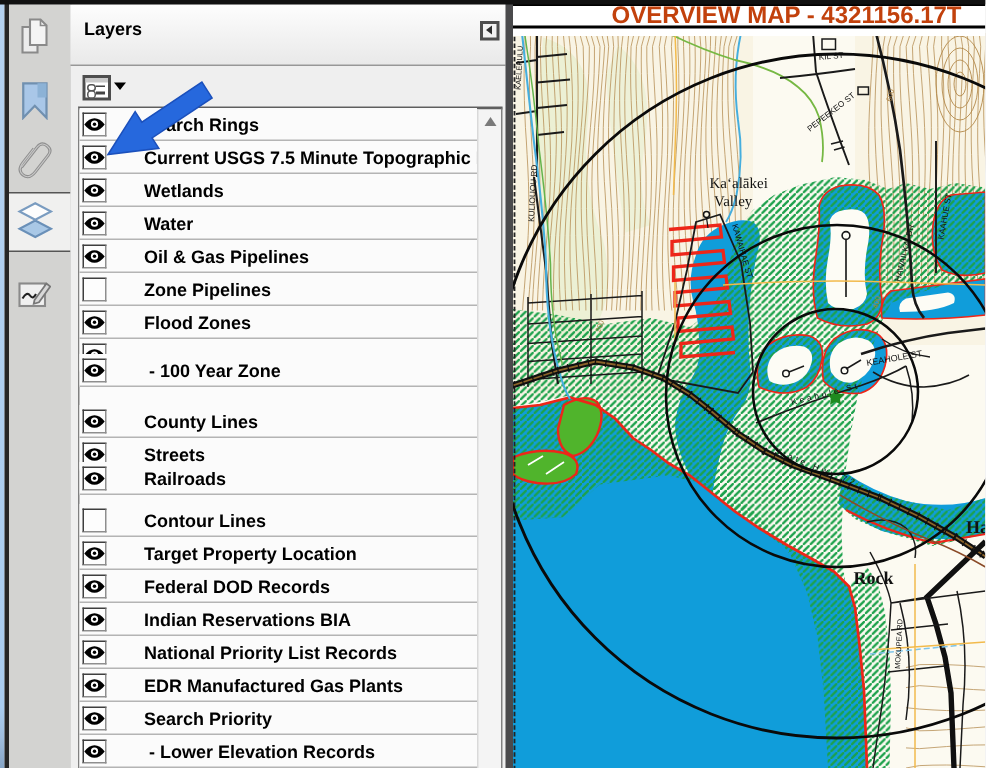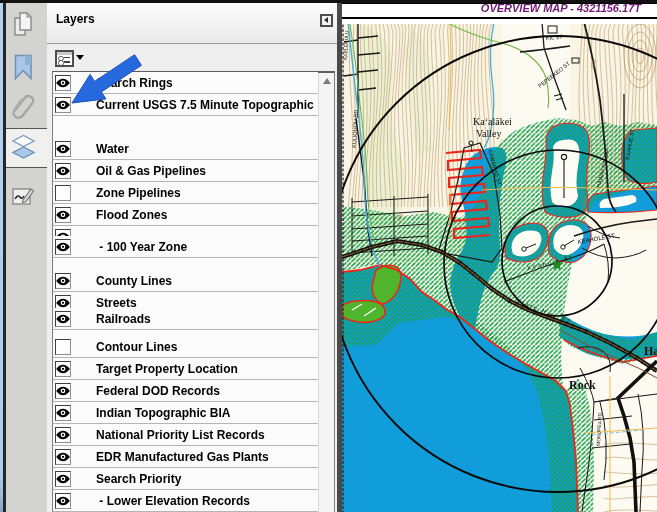--- a/index.html
+++ b/index.html
@@ -24,21 +24,21 @@
 #list{left:52px;top:71px;width:281px;height:441px;background:#fbfbfb;border-top:2px solid #5e5e5e;border-left:1px solid #808080;border-right:1px solid #808080;}
 .row{position:absolute;left:53px;width:265px;height:22px;box-sizing:border-box;border-bottom:1px solid #b4b4b4;background:#fbfbfb;}
 .cb{position:absolute;left:2px;top:3px;width:14px;height:14px;background:#fdfdfd;border-top:1.5px solid #3e3e3e;border-left:1.5px solid #3e3e3e;border-bottom:1.5px solid #8e8e8e;border-right:1.5px solid #8e8e8e;display:flex;align-items:center;justify-content:center;}
 .lbl{position:absolute;left:43px;top:4px;font-size:12px;font-weight:bold;color:#000;white-space:nowrap;overflow:hidden;width:222px;}
 #sbar{left:318px;top:73px;width:15px;height:439px;background:#f4f4f4;border-left:1px solid #d9d9d9;}
 #sup{position:absolute;left:1px;top:1px;width:13px;height:15px;background:#f4f4f4;}
 #sup:after{content:"";position:absolute;left:2.5px;top:4px;border-left:4px solid transparent;border-right:4px solid transparent;border-bottom:6px solid #7a7a7a;}
 #darksep{left:337px;top:0;width:5px;height:512px;background:#4a4a4c;}
 #map{left:342px;top:0;width:315px;height:512px;background:#fff;overflow:hidden;}
 #mtitlebar{position:absolute;left:0;top:0;width:315px;height:20px;background:#fff;border-top:4px solid #000;}
-#mtitle{position:absolute;right:16px;top:2px;font-size:11px;font-weight:bold;color:#701a75;font-style:italic;}
+#mtitle{position:absolute;right:16px;top:2px;font-size:16px;font-weight:bold;color:#c2410c;}
 #mline{position:absolute;left:0;top:16.5px;width:315px;height:2px;background:#000;}
 #mapcontent{position:absolute;left:0;top:0;width:315px;height:512px;overflow:hidden;}
 #cursor{left:58px;top:52px;width:90px;height:60px;}
 </style></head><body>
 <div id="stage">
 <div class="abs" id="bluestrip"></div>
 <div class="abs" id="lborder"></div>
 <div class="abs" id="toolbar"></div>
 <div class="abs" id="seltab"></div>
 <div class="abs" id="panel"></div>
@@ -67,20 +67,30 @@
 <div class="row" style="top:94px">
 <div class="cb">
         <svg width="14" height="10" viewBox="0 0 14 10" style="display:block">
           <path d="M0.2,5 Q3.4,0.8 7,0.8 Q10.6,0.8 13.8,5 Q10.6,9.2 7,9.2 Q3.4,9.2 0.2,5 Z" fill="#000"></path>
           <circle cx="7" cy="4.8" r="2.4" fill="#fff"></circle>
           <circle cx="7" cy="4.8" r="1.15" fill="#000"></circle>
         </svg>
       </div>
       <div class="lbl">Current USGS 7.5 Minute Topographic Map</div>
     </div>
+<div class="row" style="top:116px">
+<div class="cb">
+        <svg width="14" height="10" viewBox="0 0 14 10" style="display:block">
+          <path d="M0.2,5 Q3.4,0.8 7,0.8 Q10.6,0.8 13.8,5 Q10.6,9.2 7,9.2 Q3.4,9.2 0.2,5 Z" fill="#000"></path>
+          <circle cx="7" cy="4.8" r="2.4" fill="#fff"></circle>
+          <circle cx="7" cy="4.8" r="1.15" fill="#000"></circle>
+        </svg>
+      </div>
+      <div class="lbl">Wetlands</div>
+    </div>
 <div class="row" style="top:138px">
 <div class="cb">
         <svg width="14" height="10" viewBox="0 0 14 10" style="display:block">
           <path d="M0.2,5 Q3.4,0.8 7,0.8 Q10.6,0.8 13.8,5 Q10.6,9.2 7,9.2 Q3.4,9.2 0.2,5 Z" fill="#000"></path>
           <circle cx="7" cy="4.8" r="2.4" fill="#fff"></circle>
           <circle cx="7" cy="4.8" r="1.15" fill="#000"></circle>
         </svg>
       </div>
       <div class="lbl">Water</div>
     </div>
@@ -182,21 +192,21 @@
       <div class="lbl">Federal DOD Records</div>
     </div>
 <div class="row" style="top:402px">
 <div class="cb">
         <svg width="14" height="10" viewBox="0 0 14 10" style="display:block">
           <path d="M0.2,5 Q3.4,0.8 7,0.8 Q10.6,0.8 13.8,5 Q10.6,9.2 7,9.2 Q3.4,9.2 0.2,5 Z" fill="#000"></path>
           <circle cx="7" cy="4.8" r="2.4" fill="#fff"></circle>
           <circle cx="7" cy="4.8" r="1.15" fill="#000"></circle>
         </svg>
       </div>
-      <div class="lbl">Indian Topographic BIA</div>
+      <div class="lbl">Indian Reservations BIA</div>
     </div>
 <div class="row" style="top:424px">
 <div class="cb">
         <svg width="14" height="10" viewBox="0 0 14 10" style="display:block">
           <path d="M0.2,5 Q3.4,0.8 7,0.8 Q10.6,0.8 13.8,5 Q10.6,9.2 7,9.2 Q3.4,9.2 0.2,5 Z" fill="#000"></path>
           <circle cx="7" cy="4.8" r="2.4" fill="#fff"></circle>
           <circle cx="7" cy="4.8" r="1.15" fill="#000"></circle>
         </svg>
       </div>
       <div class="lbl">National Priority List Records</div>

